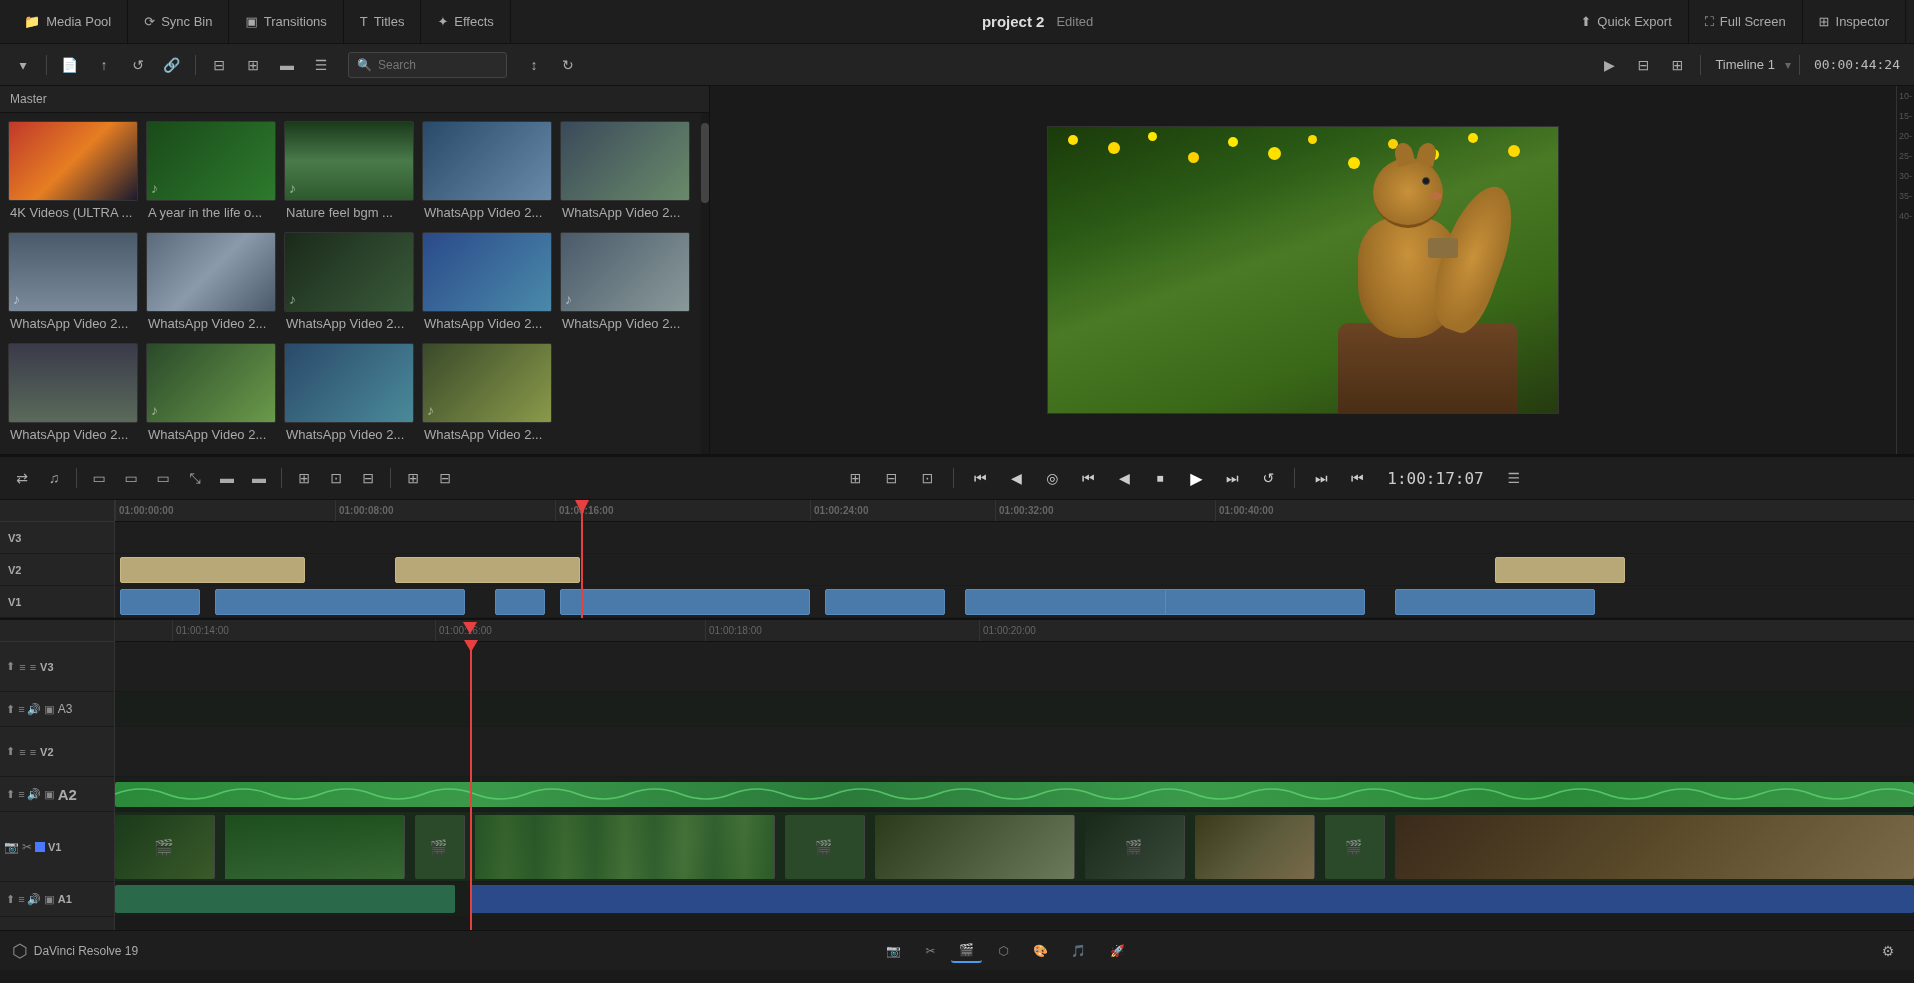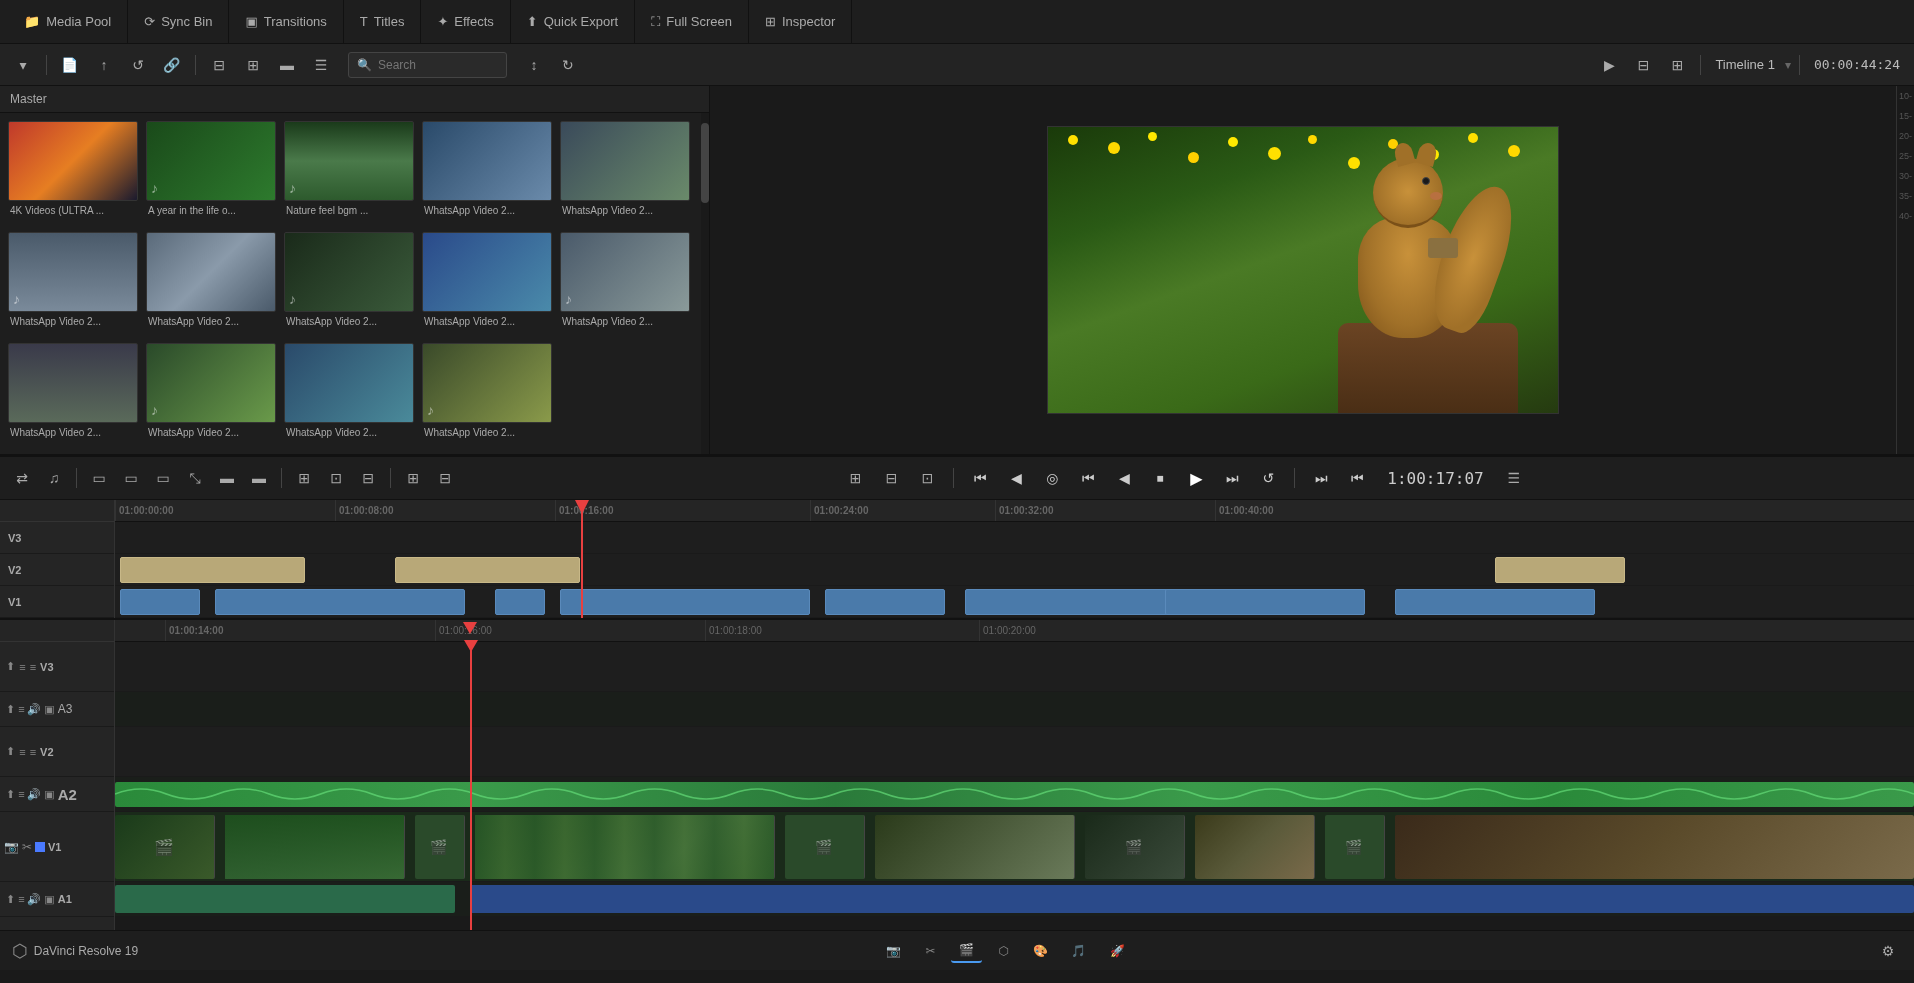--- a/index.html
+++ b/index.html
@@ -55,21 +55,21 @@
       flex: 1;
     }
     .media-item {
       width: 130px; cursor: pointer; display: flex; flex-direction: column; gap: 4px;
     }
     .media-thumb {
       width: 130px; height: 80px; background: #2a2a2a; border-radius: 2px;
       position: relative; overflow: hidden; border: 1px solid #333;
       display: flex; align-items: center; justify-content: center;
     }
-    .media-label { font-size: 10px; color: #aaa; text-align: left; padding: 0 2px; overflow: hidden; white-space: nowrap; text-overflow: ellipsis; }
+    .media-label { font-size: 13px; color: #aaa; text-align: left; padding: 0 2px; overflow: hidden; white-space: nowrap; text-overflow: ellipsis; }
 
     
     .media-pool-scroll { width: 8px; background: #1a1a1a; }
     .scroll-thumb { width: 8px; height: 80px; background: #444; border-radius: 4px; margin-top: 10px; }
 
     
     .preview-panel {
       flex: 1; background: #1a1a1a; display: flex; flex-direction: column;
     }
     .preview-area {
@@ -177,20 +177,24 @@
   </div>
   <div class="nav-item">
     <span>T</span>
     <span>Titles</span>
   </div>
   <div class="nav-item">
     <span>✦</span>
     <span>Effects</span>
   </div>
 
+  <div class="nav-center">
+    <span class="project-title">project 2</span>
+    <span class="project-status">Edited</span>
+  </div>
 
   <div class="nav-right">
     <div class="nav-item">
       <span>⬆</span>
       <span>Quick Export</span>
     </div>
     <div class="nav-item">
       <span>⛶</span>
       <span>Full Screen</span>
     </div>
@@ -533,21 +537,21 @@
       <span style="color:#888; font-size:11px;">≡</span>
       <span style="color:#888; font-size:11px;">🔊</span>
       <span style="color:#888; font-size:11px;">▣</span>
       <span style="color:#aaa; font-size:11px; font-weight:bold;">A1</span>
     </div>
   </div>
 
   <div style="flex:1; display:flex; flex-direction:column; overflow:hidden; position:relative;">
 
     <div class="bottom-ruler">
-      <div class="ruler-mark-h" style="left:50px;font-weight:bold;">01:00:14:00</div>
+      <div class="ruler-mark-h" style="left:57px;">01:00:14:00</div>
       <div class="ruler-mark-h" style="left:320px;">01:00:16:00</div>
       <div class="ruler-mark-h" style="left:590px;">01:00:18:00</div>
       <div class="ruler-mark-h" style="left:864px;">01:00:20:00</div>
 
       <div style="position:absolute;left:348px;top:2px;width:14px;height:12px;background:#e84040;clip-path:polygon(50% 100%,0 0,100% 0);"></div>
     </div>
 
     <div style="height:50px; border-bottom:1px solid #1a1a1a; background:#1e1e1e; position:relative;"></div>
 
     <div style="height:35px; border-bottom:1px solid #1a1a1a; background:#1a1e1a; position:relative;"></div>

